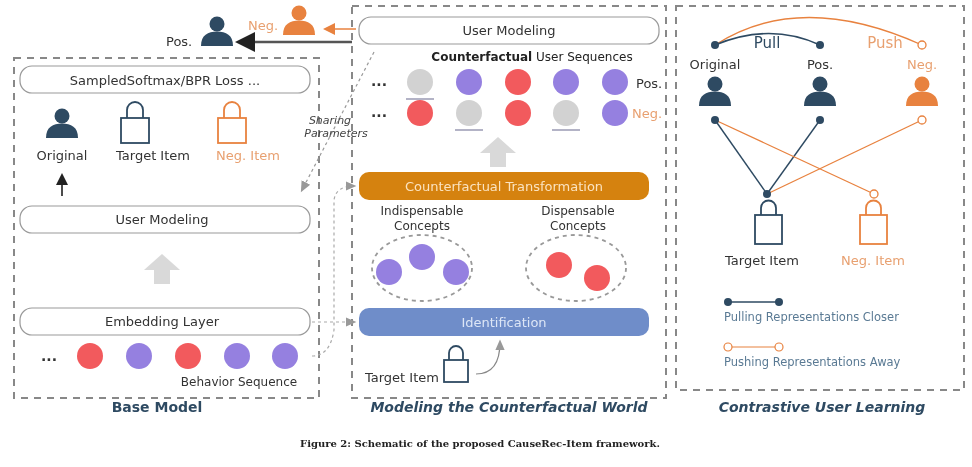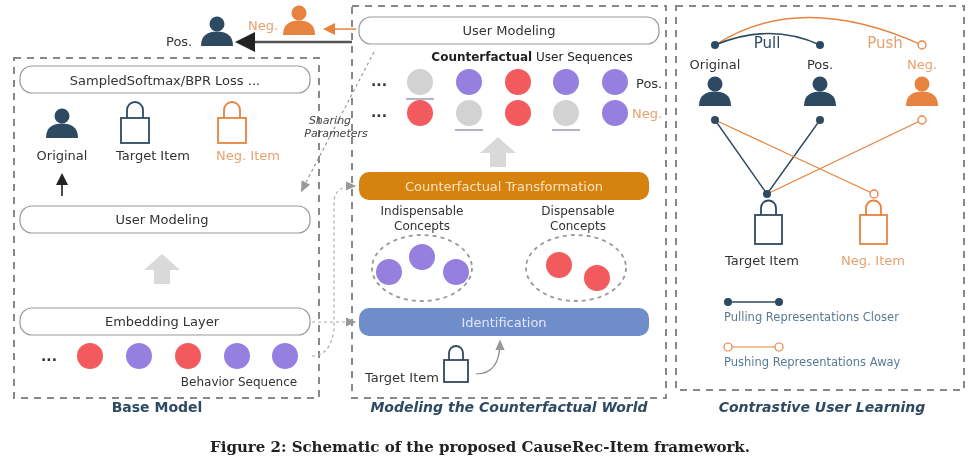--- a/index.html
+++ b/index.html
@@ -1,20 +1,20 @@
 <!DOCTYPE html>
 <html><head>
 <meta charset="utf-8">
 <style>
   html, body { margin: 0; padding: 0; background: #ffffff; }
   body { width: 972px; height: 467px; position: relative; overflow: hidden; font-family: "DejaVu Sans", sans-serif; }
   svg { position: absolute; left: 0; top: 0; }
   .t { font-family: "DejaVu Sans", sans-serif; fill: #333; }
   .caption { position: absolute; left: 0; width: 960px; top: 438px; text-align: center;
-             font-family: "DejaVu Serif", serif; font-weight: bold; font-size: 15px; color: #222; }
+             font-family: "DejaVu Serif", serif; font-weight: bold; font-size: 10px; color: #222; }
 </style>
 </head>
 <body>
 
 <svg width="972" height="467" viewBox="0 0 972 467">
   <defs>
     <symbol id="user" viewBox="0 0 34 30">
       <circle cx="17" cy="8" r="7.5"></circle>
       <path d="M1 30 C1 19 8 15.5 17 15.5 C26 15.5 33 19 33 30 Z"></path>
     </symbol>

